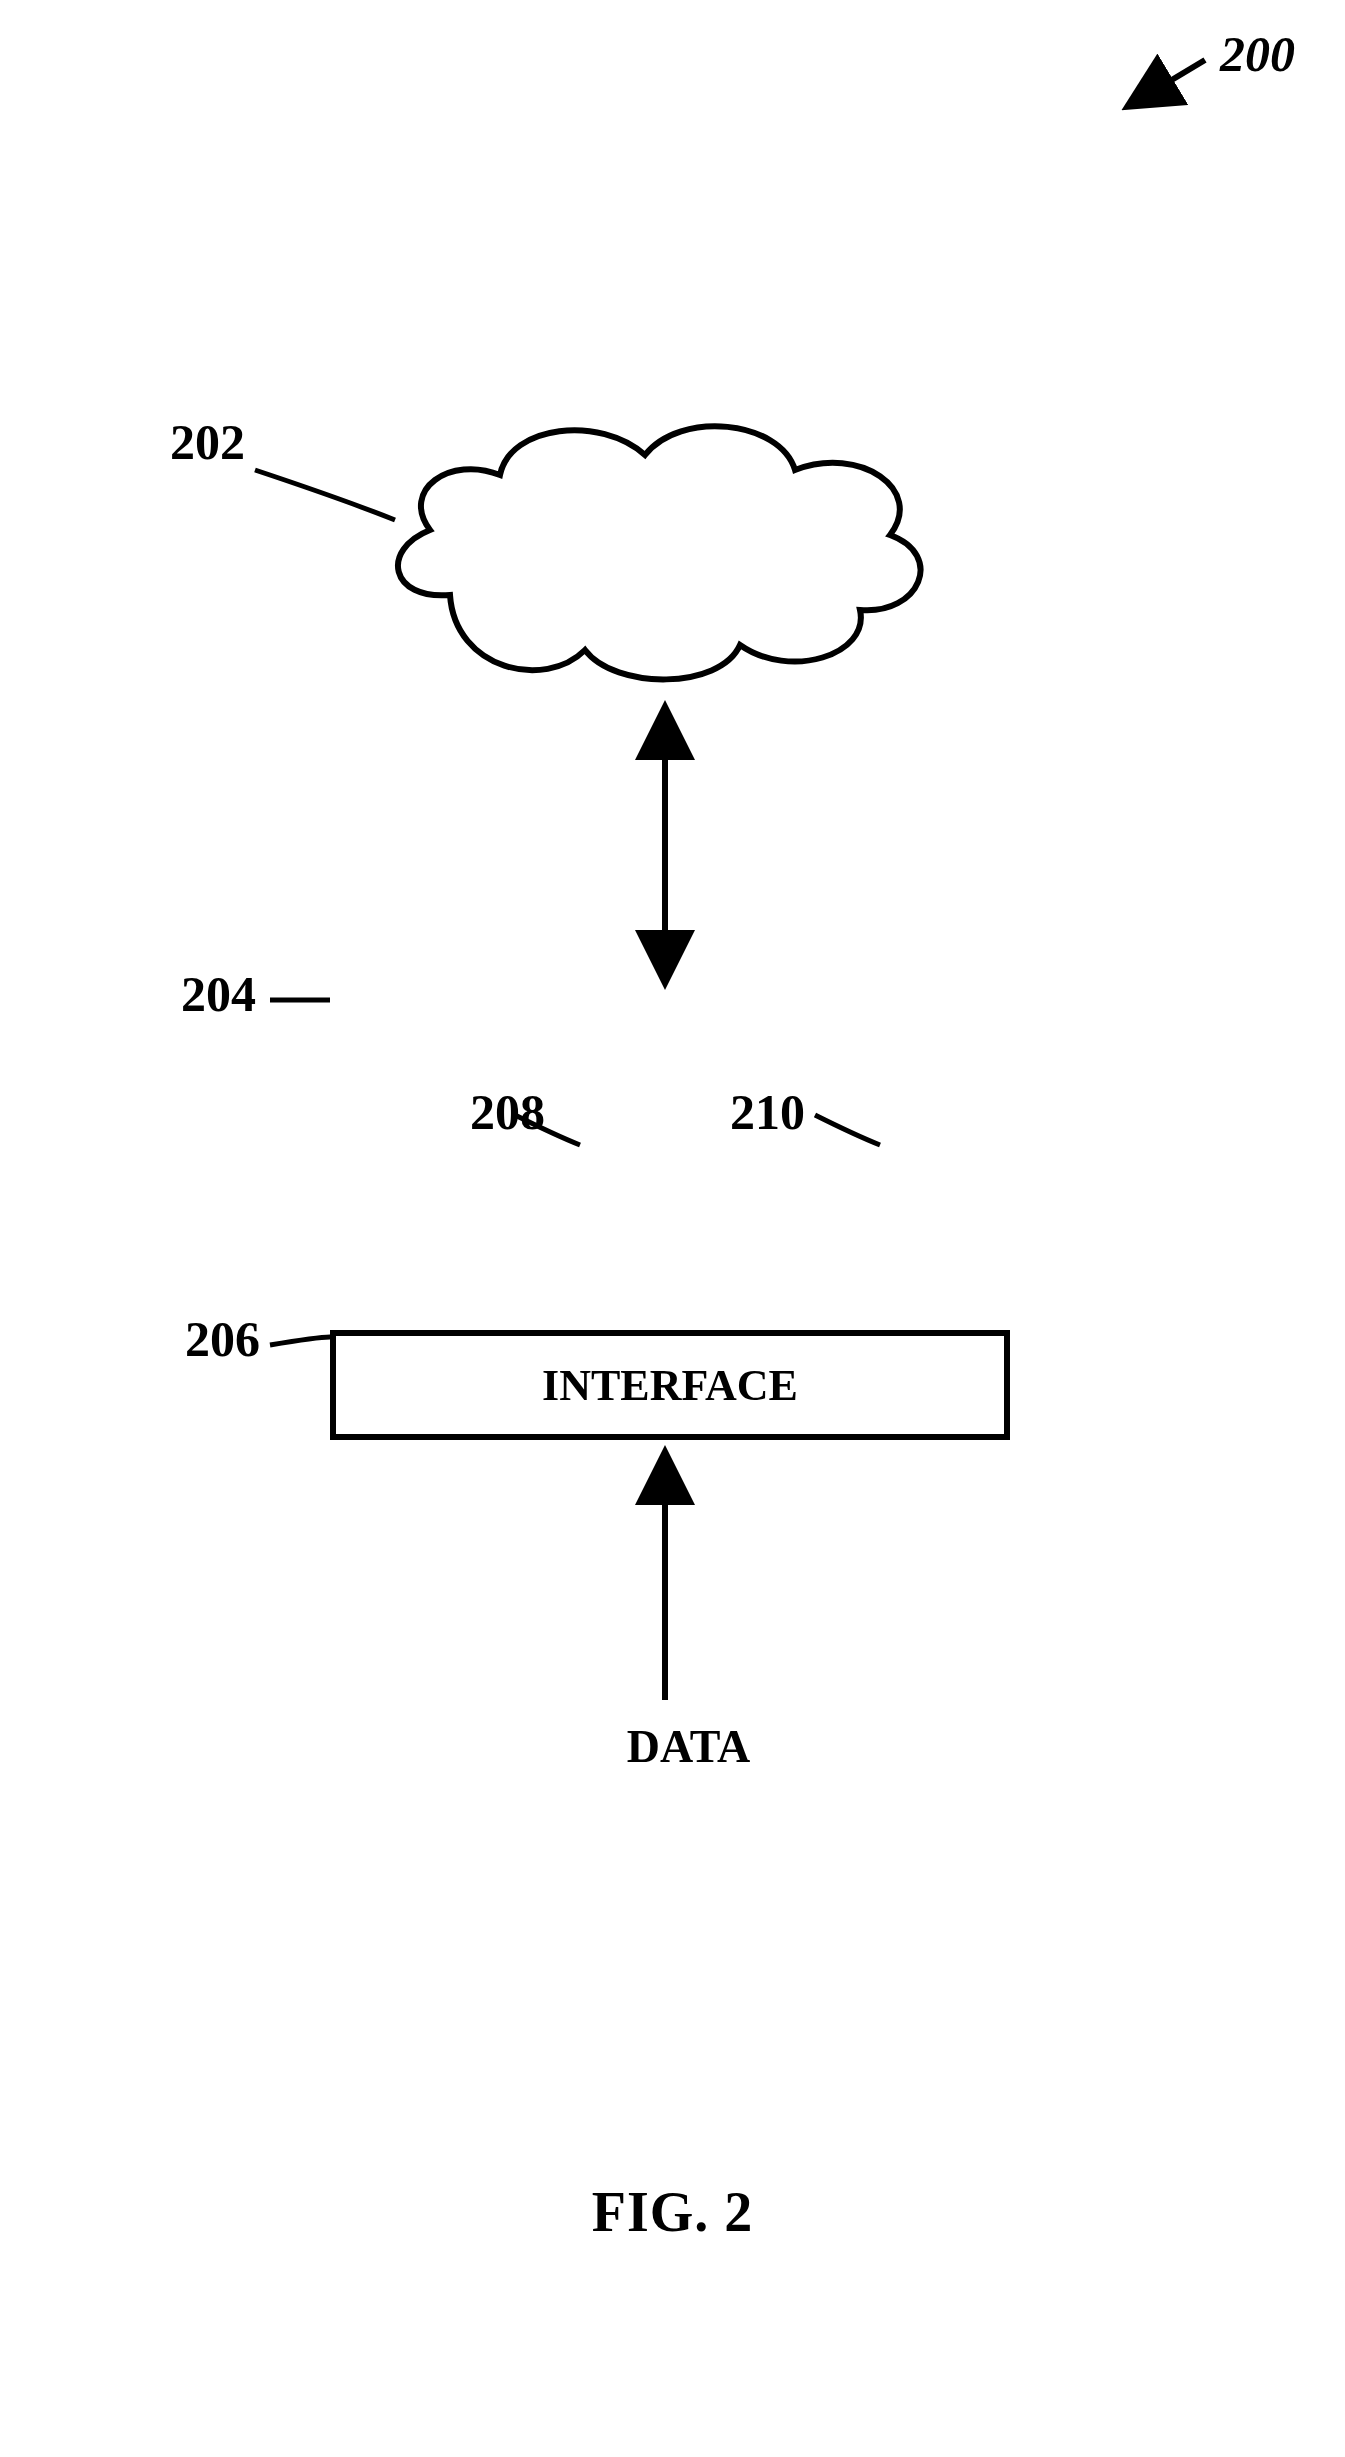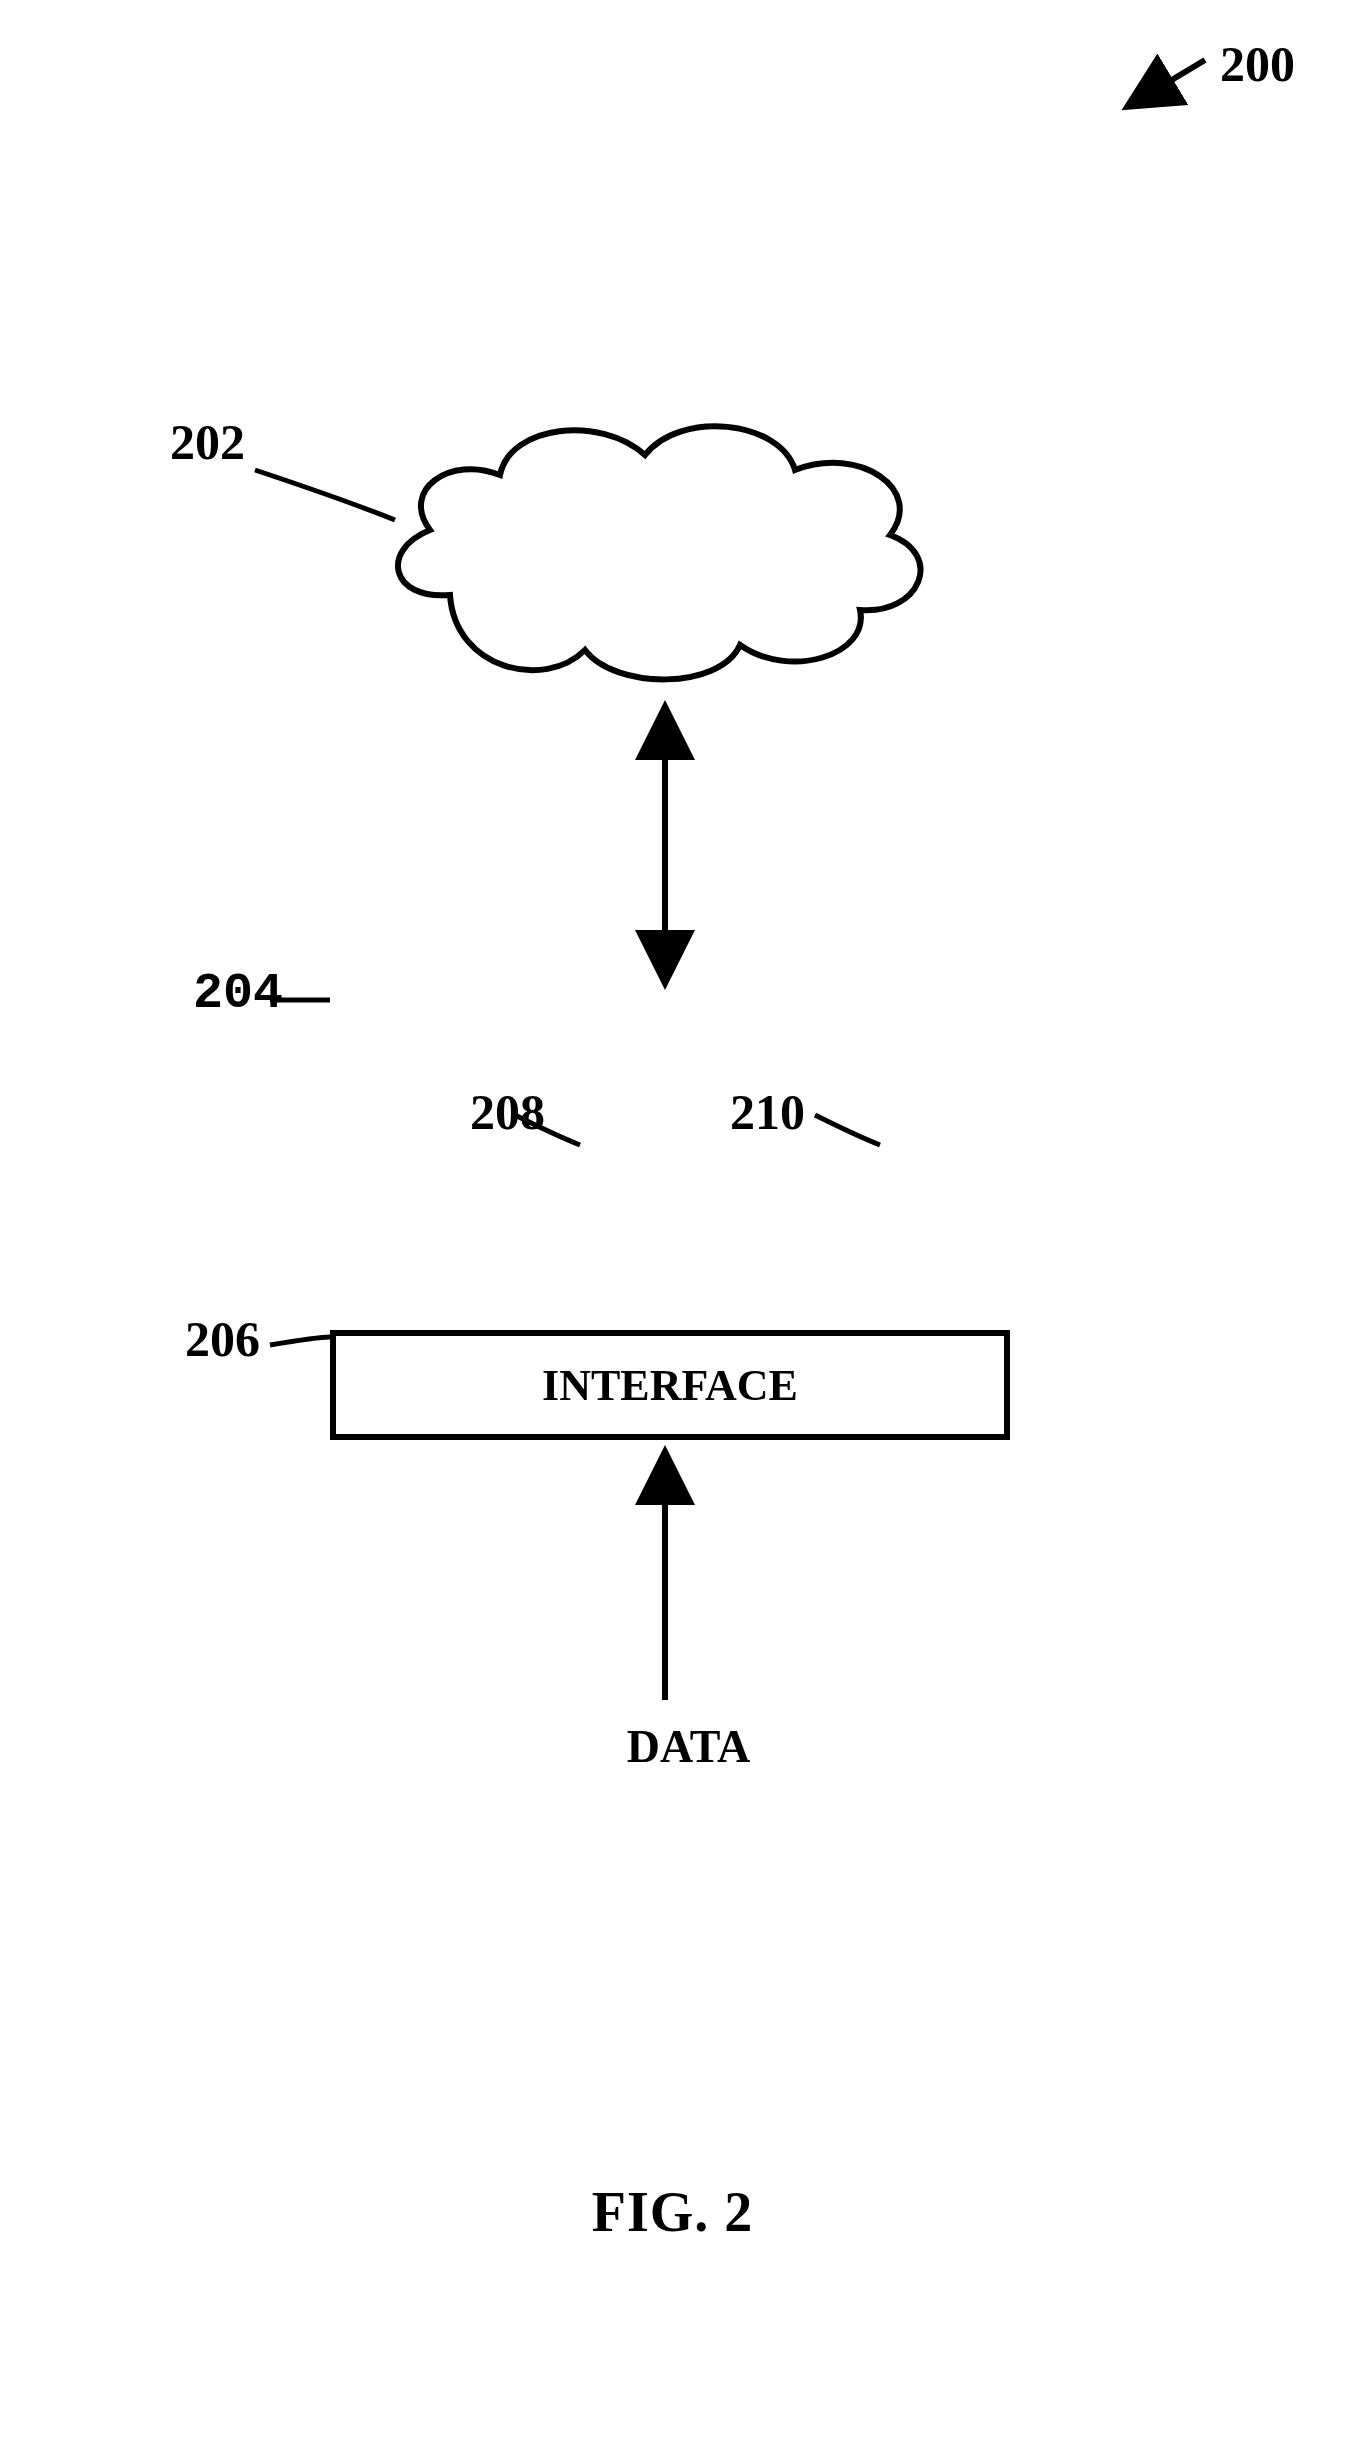--- a/index.html
+++ b/index.html
@@ -88,21 +88,21 @@
     position: absolute; left: 0; top: 0;
     width: 1345px; height: 2457px;
     pointer-events: none;
   }
 </style>
 </head>
 <body>
 
 <div class="stage">
 
-  <div class="abs ref-label" style="left:1220px; top:35px;">200</div>
+  <div class="abs ref-label" style="left:1220px; top:25px;font-style:italic;">200</div>
 
   <div class="abs cloud-wrap">
     <svg viewBox="0 0 580 290" width="580" height="290">
       <path d="
         M 90 195
         C 30 200 20 150 70 130
         C 40 90  90 55 140 75
         C 150 25 240 15 285 55
         C 320 10 420 20 435 70
         C 500 45 565 90 530 135
@@ -117,21 +117,21 @@
 
   <div class="abs iface-box bold">
     <span>INTERFACE</span>
   </div>
 
   <div class="abs data-label bold center">DATA</div>
 
   <div class="abs fig-caption center">FIG. 2</div>
 
   <div class="abs ref-label" style="left:170px; top:413px;">202</div>
-  <div class="abs ref-label" style="left:193px; top:965px;font-family:Liberation Mono, monospace;">204</div>
+  <div class="abs ref-label" style="left:181px; top:965px;">204</div>
   <div class="abs ref-label" style="left:185px; top:1310px;">206</div>
   <div class="abs ref-label" style="left:430px; top:1083px;margin-left:40px;">208</div>
   <div class="abs ref-label" style="left:730px; top:1083px;">210</div>
 
   <svg class="connectors" viewBox="0 0 1345 2457">
     <defs>
       <marker id="arrow" viewBox="0 0 12 12" refX="10" refY="6" markerWidth="10" markerHeight="10" orient="auto-start-reverse">
         <path d="M 0 0 L 12 6 L 0 12 z" fill="#000"></path>
       </marker>
     </defs>

